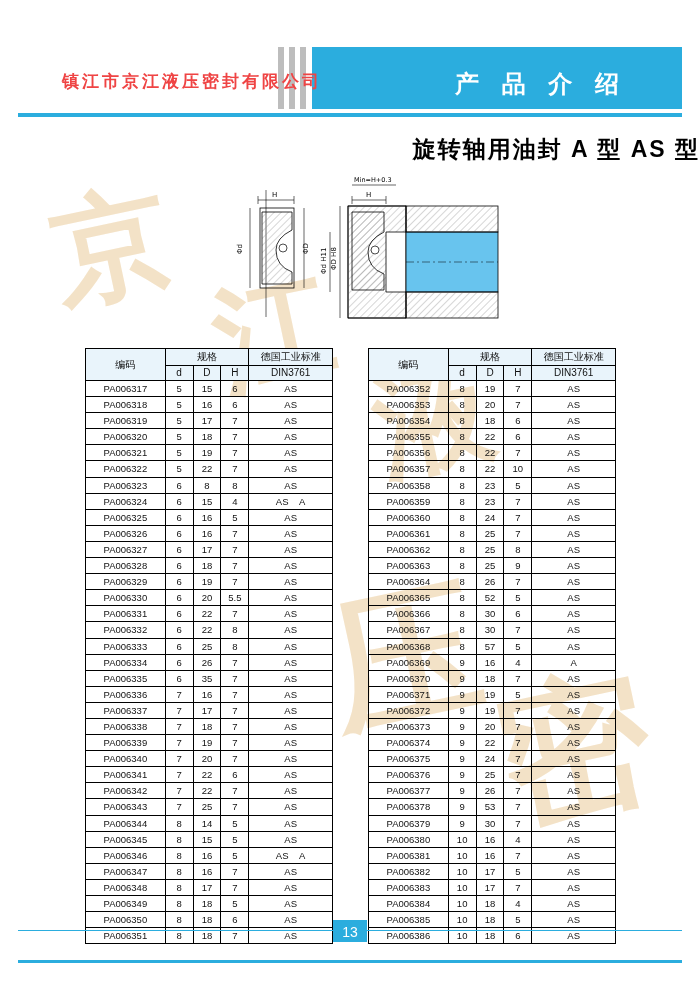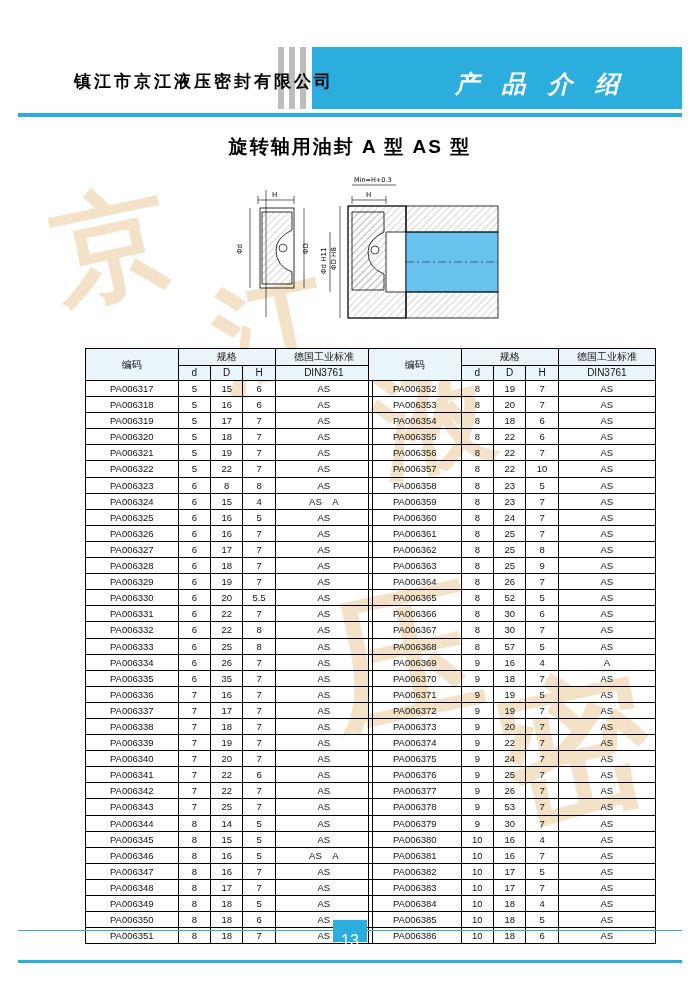--- a/index.html
+++ b/index.html
@@ -36,26 +36,26 @@
   .header-left-box {
     position: absolute;
     left: 18px;
     top: 47px;
     width: 294px;
     height: 62px;
     background: #ffffff;
   }
   .header-title-cn {
     position: absolute;
-    left: 74px;
+    left: 62px;
     top: 70px;
     width: 330px;
     font-size: 17px;
     font-weight: bold;
-    color: #000000;
+    color: #ef4444;
     letter-spacing: 3px;
     white-space: nowrap;
   }
   .header-stripes {
     position: absolute;
     left: 276px;
     top: 47px;
     width: 34px;
     height: 62px;
   }
@@ -69,21 +69,20 @@
   .header-stripes i:nth-child(1) { left: 2px; }
   .header-stripes i:nth-child(2) { left: 13px; }
   .header-stripes i:nth-child(3) { left: 24px; }
 
   .header-title-right {
     position: absolute;
     left: 455px;
     top: 68px;
     font-size: 24px;
     font-weight: bold;
-    font-style: italic;
     color: #ffffff;
     letter-spacing: 8px;
     white-space: nowrap;
   }
   .header-underline {
     position: absolute;
     left: 18px;
     top: 113px;
     width: 664px;
     height: 4px;
@@ -104,22 +103,22 @@
   .wm3 { left: 375px; top: 340px; font-size: 118px; transform: rotate(-12deg); }
   .wm4 { left: 500px; top: 650px; font-size: 150px; transform: rotate(-12deg); }
   .wm5 { left: 330px; top: 560px; font-size: 150px; transform: rotate(-12deg); }
 
   
   .subtitle {
     position: absolute;
     left: 0;
     top: 134px;
     width: 700px;
-    text-align: center;
-    font-size: 19px;
+    text-align: right;
+    font-size: 23px;
     font-weight: bold;
     color: #000000;
     letter-spacing: 2px;
   }
 
   
   .diagram {
     position: absolute;
     left: 236px;
     top: 172px;
@@ -130,21 +129,21 @@
   
   .tbl-wrap {
     position: absolute;
     top: 348px;
   }
   .tbl-wrap.left  { left: 85px; }
   .tbl-wrap.right { left: 368px; }
 
   table.spec {
     border-collapse: collapse;
-    width: 288px;
+    width: 248px;
     background: transparent;
     font-size: 9.5px;
     color: #111;
   }
   table.spec th, table.spec td {
     border: 1px solid #000000;
     text-align: center;
     padding: 0;
     height: 15.1px;
     line-height: 15.1px;
@@ -177,23 +176,22 @@
     width: 34px;
     height: 22px;
     background: #2badde;
   }
   .footer-num {
     position: absolute;
     left: 333px;
     top: 924px;
     width: 34px;
     text-align: center;
-    font-size: 16px;
+    font-size: 14px;
     color: #ffffff;
-    margin-top: 8px;
   }
   .footer-rule {
     position: absolute;
     left: 18px;
     top: 930px;
     width: 664px;
     height: 1px;
     background: #2badde;
   }
   .footer-rule.second {

